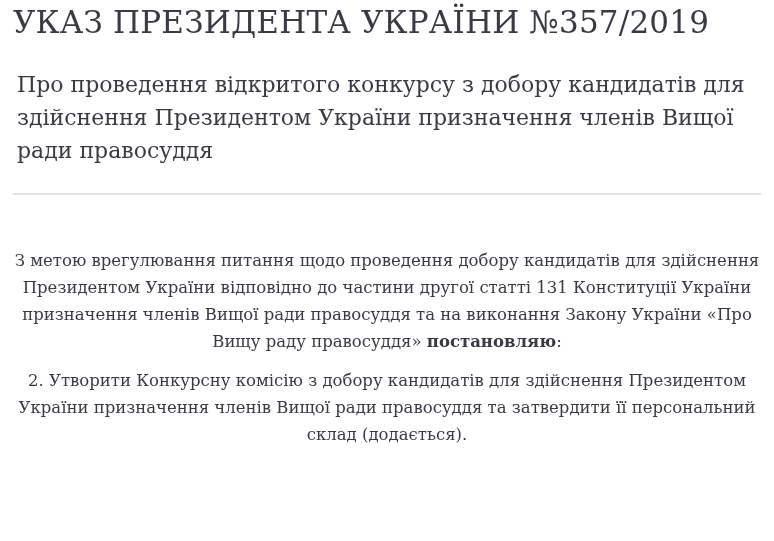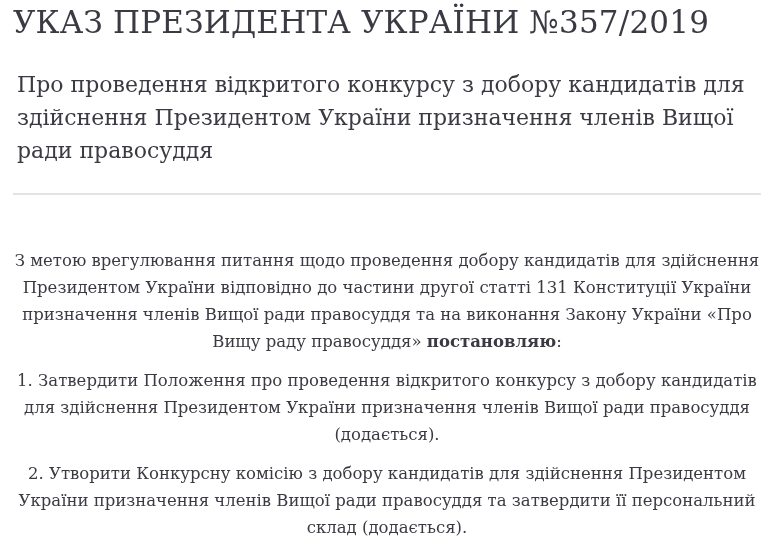--- a/index.html
+++ b/index.html
@@ -61,16 +61,15 @@
 
 <main>
   <h1 class="decree-title">УКАЗ ПРЕЗИДЕНТА УКРАЇНИ №357/2019</h1>
 
   <h2 class="decree-subtitle">Про проведення відкритого конкурсу з добору кандидатів для здійснення Президентом України призначення членів Вищої ради правосуддя</h2>
 
   <hr class="content-divider">
 
   <p class="decree-paragraph"><span>З метою врегулювання питання щодо проведення добору кандидатів для здійснення Президентом України відповідно до частини другої статті 131 Конституції України призначення членів Вищої ради правосуддя та на виконання Закону України «Про Вищу раду правосуддя» </span><span class="bold-word">постановляю</span><span>:</span></p>
 
-  <p class="decree-paragraph">1. Затвердити Положення про проведення відкритого конкурсу з добору кандидатів для здійснення Президентом України призначення членів Вищої ради правосуддя (додається).</p>
 
   <p class="decree-paragraph">2. Утворити Конкурсну комісію з добору кандидатів для здійснення Президентом України призначення членів Вищої ради правосуддя та затвердити її персональний склад (додається).</p>
 </main>
 
 </body></html>

